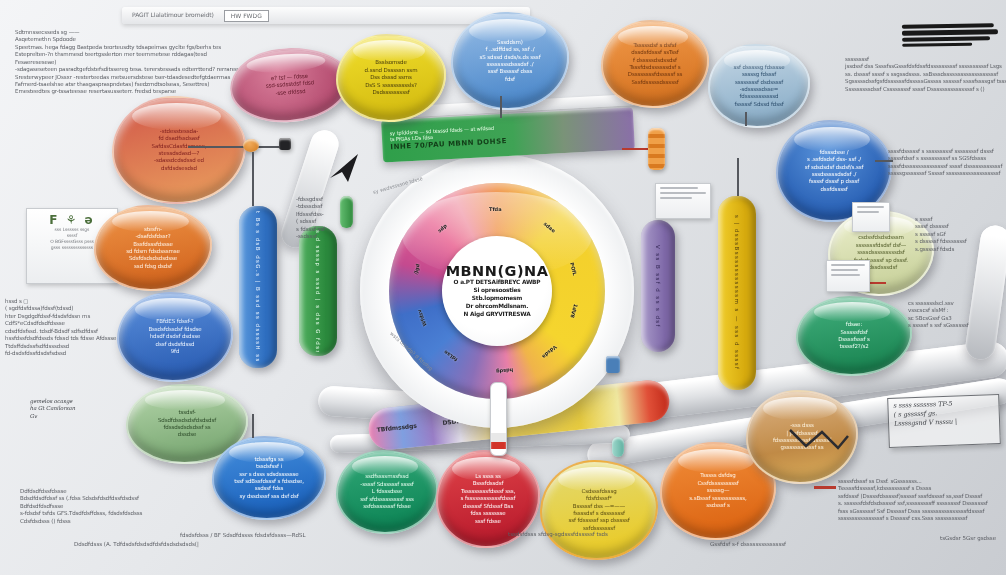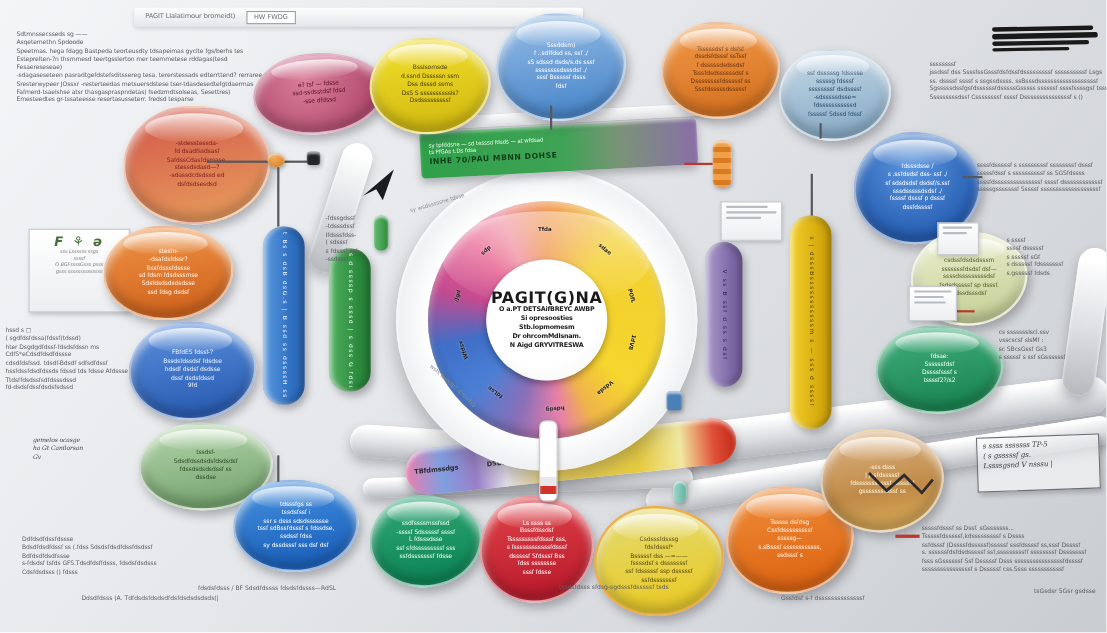--- a/index.html
+++ b/index.html
@@ -106,21 +106,21 @@
       <div class="ln">Asqetemethn   Spdoode</div>
       <div class="ln">Speetmas.   hega fdagg Bastpeda teorteusdty tdsapeimas gyclte fgs/berhs tes</div>
       <div class="ln">Esteprelten-?n thsmmesd teertgsslerton mer teemmetese rddagas(tesd</div>
       <div class="ln">Fesaereseseae)</div>
       <div class="ln">-sdagaseseteen pasradtgefdstefsditssereg tesa. tererstessads edterrttend? rerraree</div>
       <div class="ln">Sresterwypeer JOssxr -resterteedas metsuersdstese tser-tdasdesedtefgtdaermas</div>
       <div class="ln">Fafmerd-tsaelshse atsr thasgaspraspndetas) fsedzmdtsolseas, Sesettres)</div>
       <div class="ln">Emesteedtes gr-tssateesse resertasusseterr. fredsd tesparse</div>
     </div>
 
-  <div class="wcard" id="card-logo" style="left:26px;top:208px;width:82px;height:66px;font-style:italic;">
+  <div class="wcard" id="card-logo" style="left:26px;top:208px;width:82px;height:66px;">
     <div class="glyphs">F ⚘ ə</div>
     <div style="text-align:center;">
         <div class="ln">sss  Lssssss  ssgs</div>
         <div class="ln">ssssf</div>
         <div class="ln">O BGFssssGsss psss</div>
         <div class="ln">gsss ssssssssssssss</div>
       </div>
   </div>
 
   <div class="tube" style="left:296px;top:128px;width:28px;height:122px;transform:rotate(18deg);"></div>
@@ -133,21 +133,21 @@
   <div class="banner" id="banner-rainbow">
     <div class="row">
       <span class="ln">TBfdmssdgs</span>
       <span class="ln">DSDFSSAGBNE XSGB</span>
     </div>
   </div>
 
   <div id="wheel-outer"></div>
   <div id="wheel-ring"></div>
   <div id="wheel-inner">
-    <div class="title">PAGIT(G)NA</div>
+    <div class="title">MBNN(G)NA</div>
     <div>
         <div class="ln">O a.PT DETSAifBREYC AWBP</div>
         <div class="ln">Si opresoosties</div>
         <div class="ln">Stb.lopmomesm</div>
         <div class="ln">Dr ohrcomMdlsnam.</div>
         <div class="ln">N Aigd GRYVITRESWA</div>
       </div>
   </div>
   <span class="ringlbl" style="left:489px;top:206px;">Tfda</span>
   <span class="ringlbl" style="left:543px;top:224px;transform:rotate(40deg);">sdae</span>

